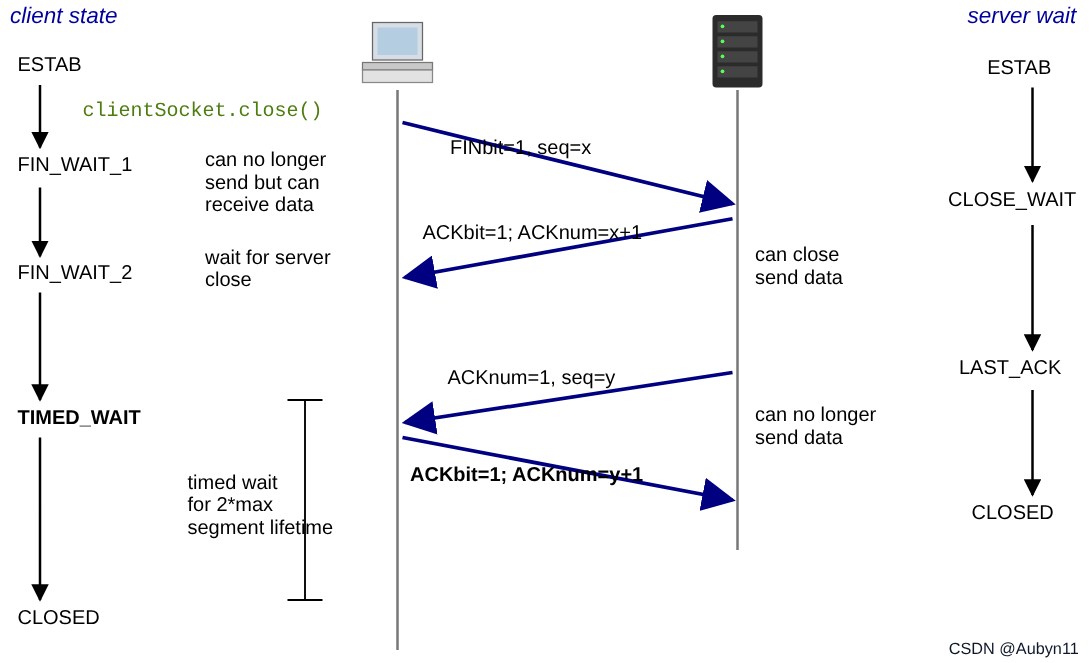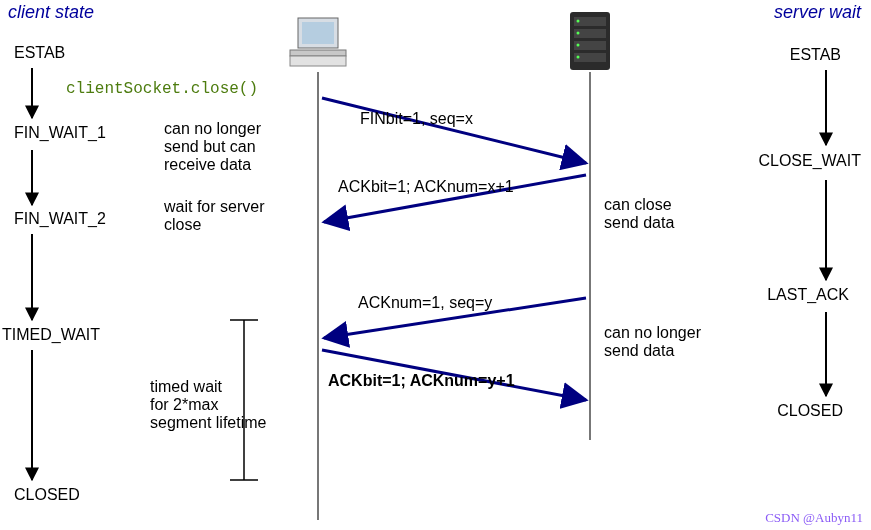--- a/index.html
+++ b/index.html
@@ -25,22 +25,22 @@
   }
   .mono {
     font-family: "Courier New", monospace;
     color: #4d7c0f;
     font-size: 16px;
   }
   .watermark {
     position: absolute;
     right: 8px;
     bottom: 4px;
-    color: #8b5cf6;
-    font-family: Liberation Serif, serif;
+    color: #0f172a;
+    font-family: Liberation Sans, sans-serif;
     font-size: 13px;
   }
   svg { position: absolute; top: 0; left: 0; }
 </style>
 </head>
 <body>
 
 <svg width="871" height="530">
   <defs>
     <marker id="arrow-black" viewBox="0 0 10 10" refX="9" refY="5" markerWidth="7" markerHeight="7" orient="auto-start-reverse">
@@ -92,21 +92,21 @@
   <line x1="230" y1="320" x2="258" y2="320" stroke="#000" stroke-width="1.5"></line>
   <line x1="230" y1="480" x2="258" y2="480" stroke="#000" stroke-width="1.5"></line>
 </svg>
 
 <div class="label title" style="left:8px; top:2px;">client state</div>
 <div class="label title" style="right:10px; top:2px;">server wait</div>
 
 <div class="label" style="left:14px; top:44px;">ESTAB</div>
 <div class="label" style="left:14px; top:124px;">FIN_WAIT_1</div>
 <div class="label" style="left:14px; top:210px;">FIN_WAIT_2</div>
-<div class="label" style="left:2px; top:326px;">TIMED_WAIT</div>
+<div class="label" style="left:14px; top:326px;font-weight:bold;">TIMED_WAIT</div>
 <div class="label" style="left:14px; top:486px;">CLOSED</div>
 
 <div class="label" style="right:30px; top:46px;">ESTAB</div>
 <div class="label" style="right:10px; top:152px;">CLOSE_WAIT</div>
 <div class="label" style="right:22px; top:286px;">LAST_ACK</div>
 <div class="label" style="right:28px; top:402px;">CLOSED</div>
 
 <div class="label mono" style="left:66px; top:80px;">clientSocket.close()</div>
 
 <div class="label" style="left:164px; top:120px; white-space:pre;">can no longer

